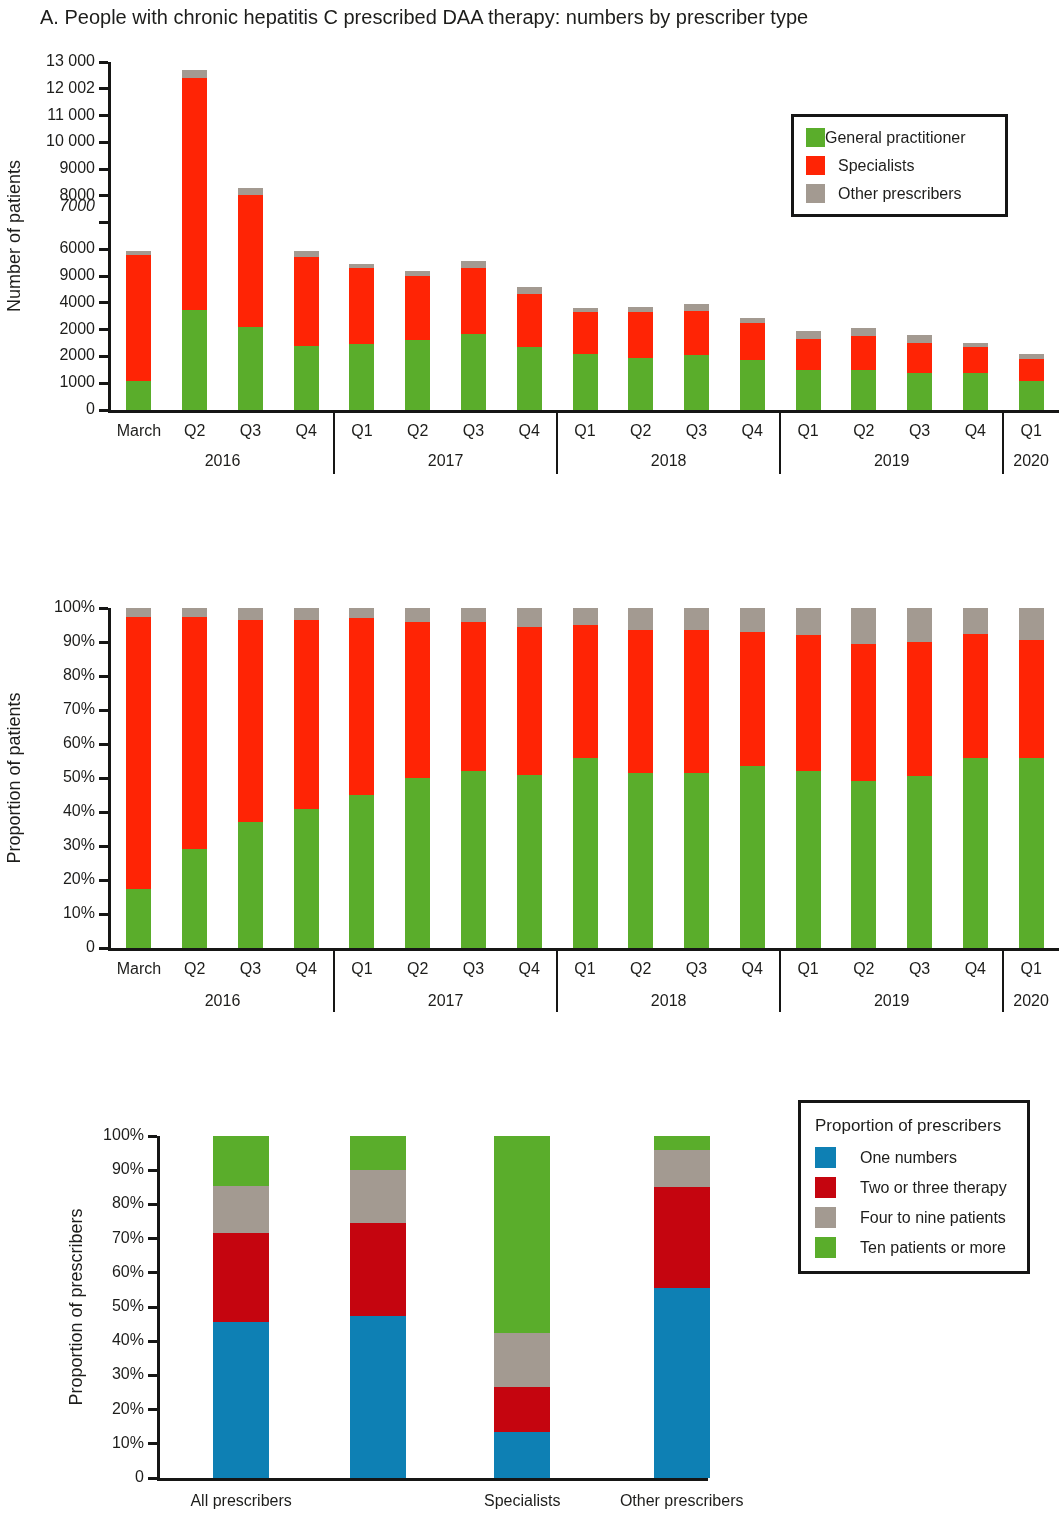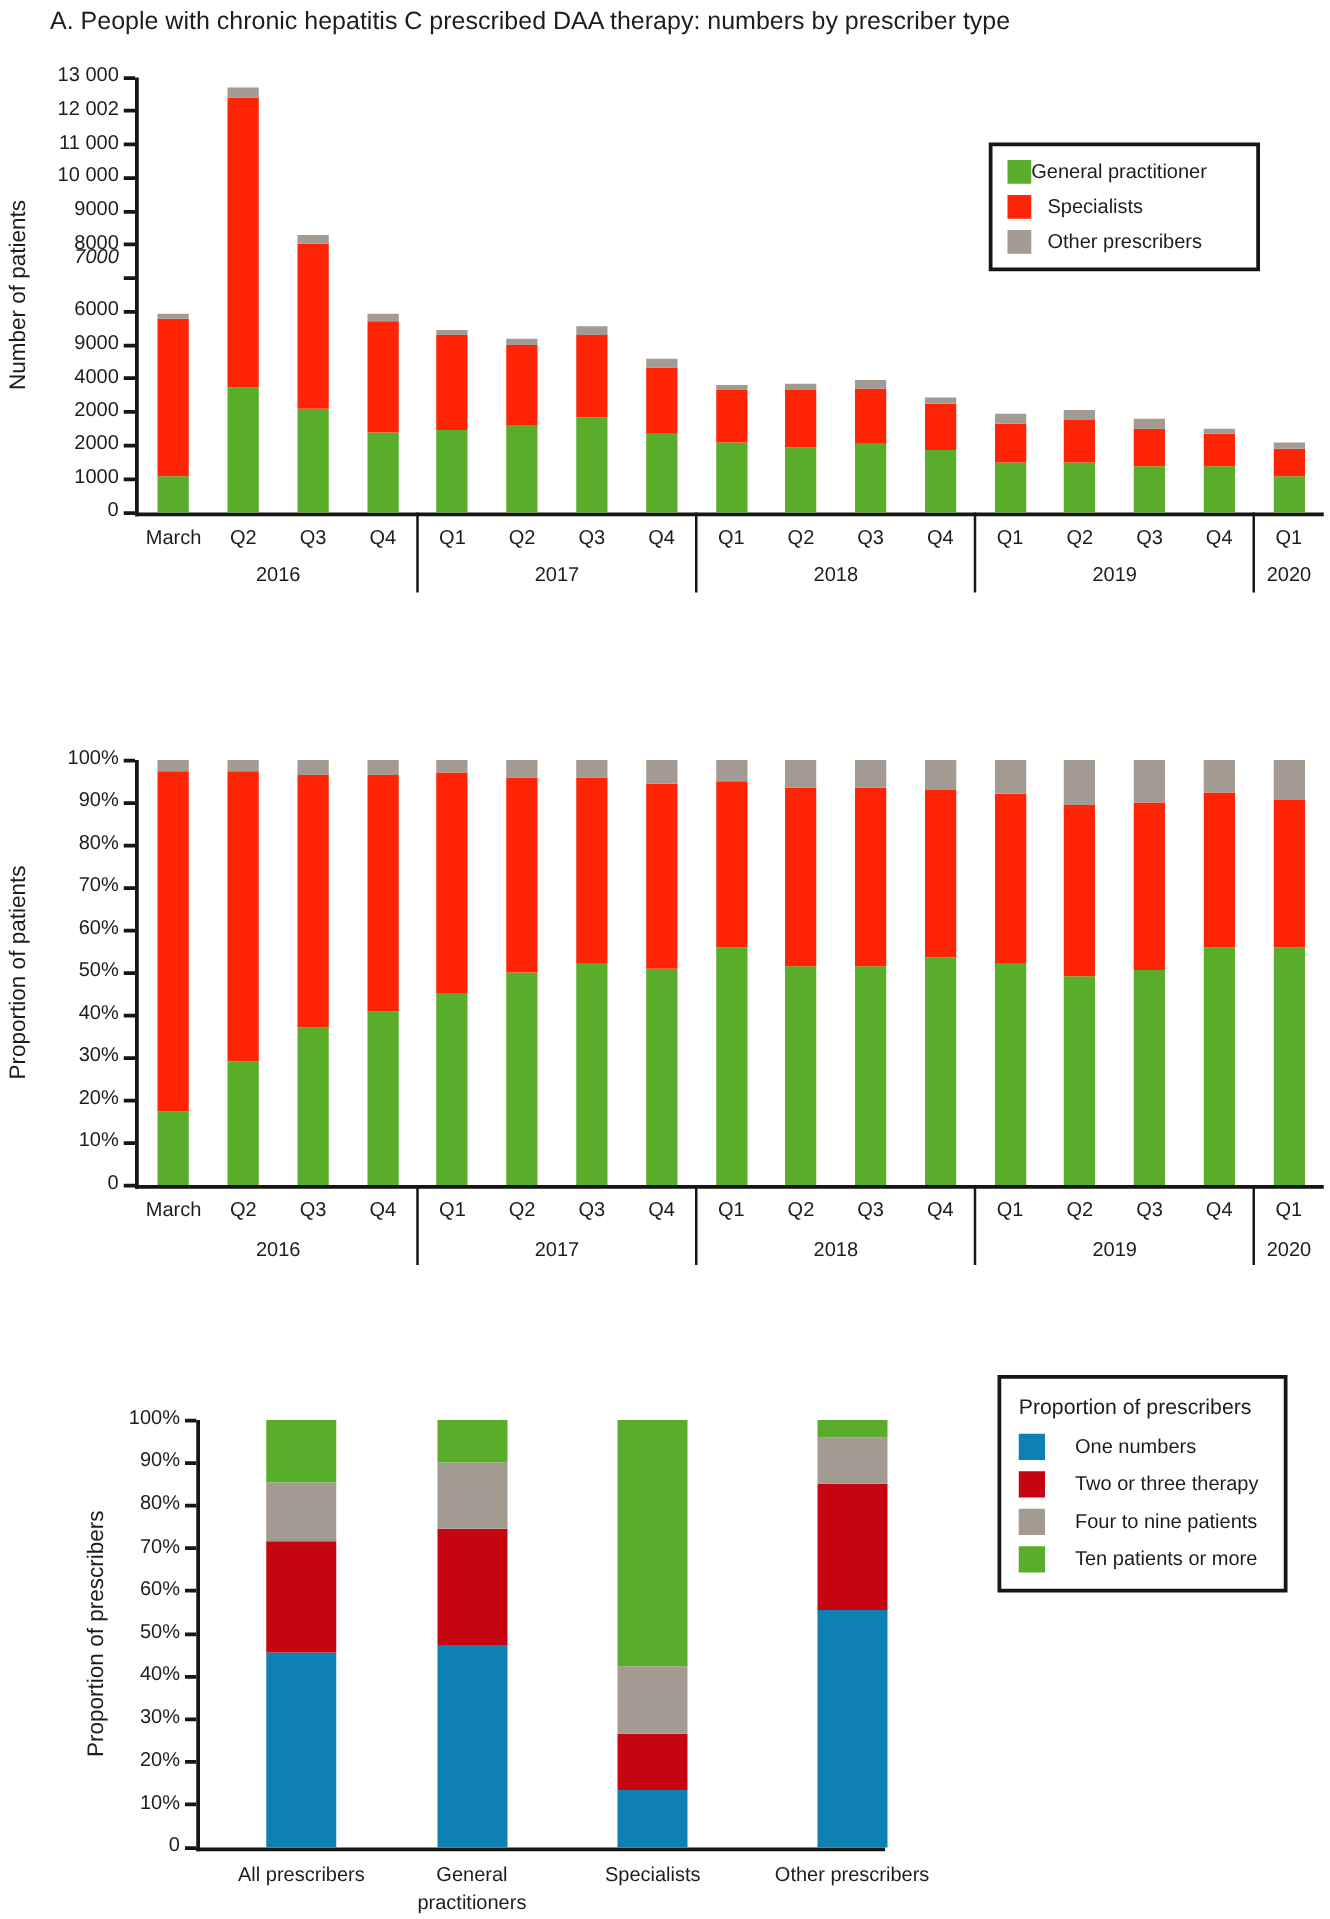--- a/index.html
+++ b/index.html
@@ -283,22 +283,20 @@
       <div class="ytlabel" style="left: -90px; top: -10px;">100%</div>
       <div class="seg" style="left: 53.104px; width: 56px; bottom: 0px; height: 155.61px; background: rgb(14, 128, 180);"></div>
       <div class="seg" style="left: 53.104px; width: 56px; bottom: 155.61px; height: 88.92px; background: rgb(197, 5, 15);"></div>
       <div class="seg" style="left: 53.104px; width: 56px; bottom: 244.53px; height: 47.88px; background: rgb(163, 154, 145);"></div>
       <div class="seg" style="left: 53.104px; width: 56px; bottom: 292.41px; height: 49.59px; background: rgb(90, 173, 43);"></div>
       <div class="xlab" style="left: -8.896px; width: 180px; top: 354px;">All prescribers</div>
       <div class="seg" style="left: 189.556px; width: 56px; bottom: 0px; height: 162.45px; background: rgb(14, 128, 180);"></div>
       <div class="seg" style="left: 189.556px; width: 56px; bottom: 162.45px; height: 92.34px; background: rgb(197, 5, 15);"></div>
       <div class="seg" style="left: 189.556px; width: 56px; bottom: 254.79px; height: 53.01px; background: rgb(163, 154, 145);"></div>
       <div class="seg" style="left: 189.556px; width: 56px; bottom: 307.8px; height: 34.2px; background: rgb(90, 173, 43);"></div>
-      <div class="xlab" style="left: 127.556px; width: 180px; top: 354px;">General
-practitioners</div>
       <div class="seg" style="left: 334.228px; width: 56px; bottom: 0px; height: 46.17px; background: rgb(14, 128, 180);"></div>
       <div class="seg" style="left: 334.228px; width: 56px; bottom: 46.17px; height: 44.46px; background: rgb(197, 5, 15);"></div>
       <div class="seg" style="left: 334.228px; width: 56px; bottom: 90.63px; height: 54.72px; background: rgb(163, 154, 145);"></div>
       <div class="seg" style="left: 334.228px; width: 56px; bottom: 145.35px; height: 196.65px; background: rgb(90, 173, 43);"></div>
       <div class="xlab" style="left: 272.228px; width: 180px; top: 354px;">Specialists</div>
       <div class="seg" style="left: 493.696px; width: 56px; bottom: 0px; height: 189.81px; background: rgb(14, 128, 180);"></div>
       <div class="seg" style="left: 493.696px; width: 56px; bottom: 189.81px; height: 100.89px; background: rgb(197, 5, 15);"></div>
       <div class="seg" style="left: 493.696px; width: 56px; bottom: 290.7px; height: 37.62px; background: rgb(163, 154, 145);"></div>
       <div class="seg" style="left: 493.696px; width: 56px; bottom: 328.32px; height: 13.68px; background: rgb(90, 173, 43);"></div>
       <div class="xlab" style="left: 431.696px; width: 180px; top: 354px;">Other prescribers</div>

